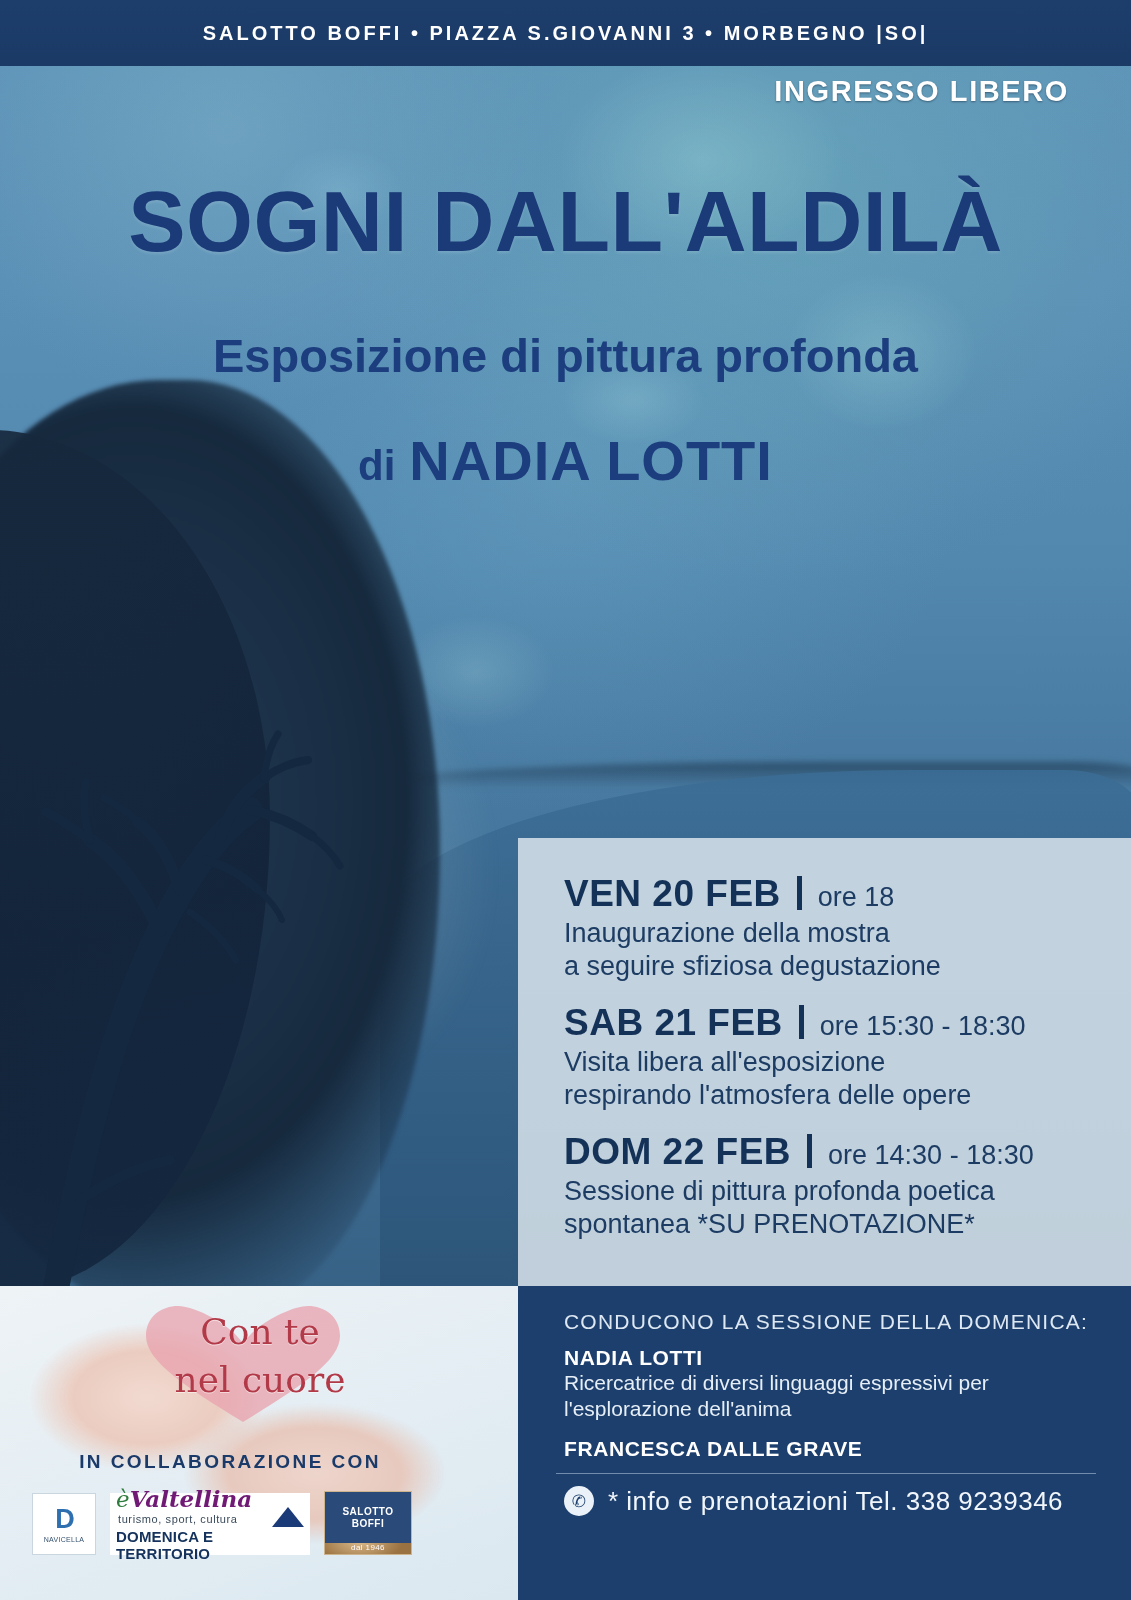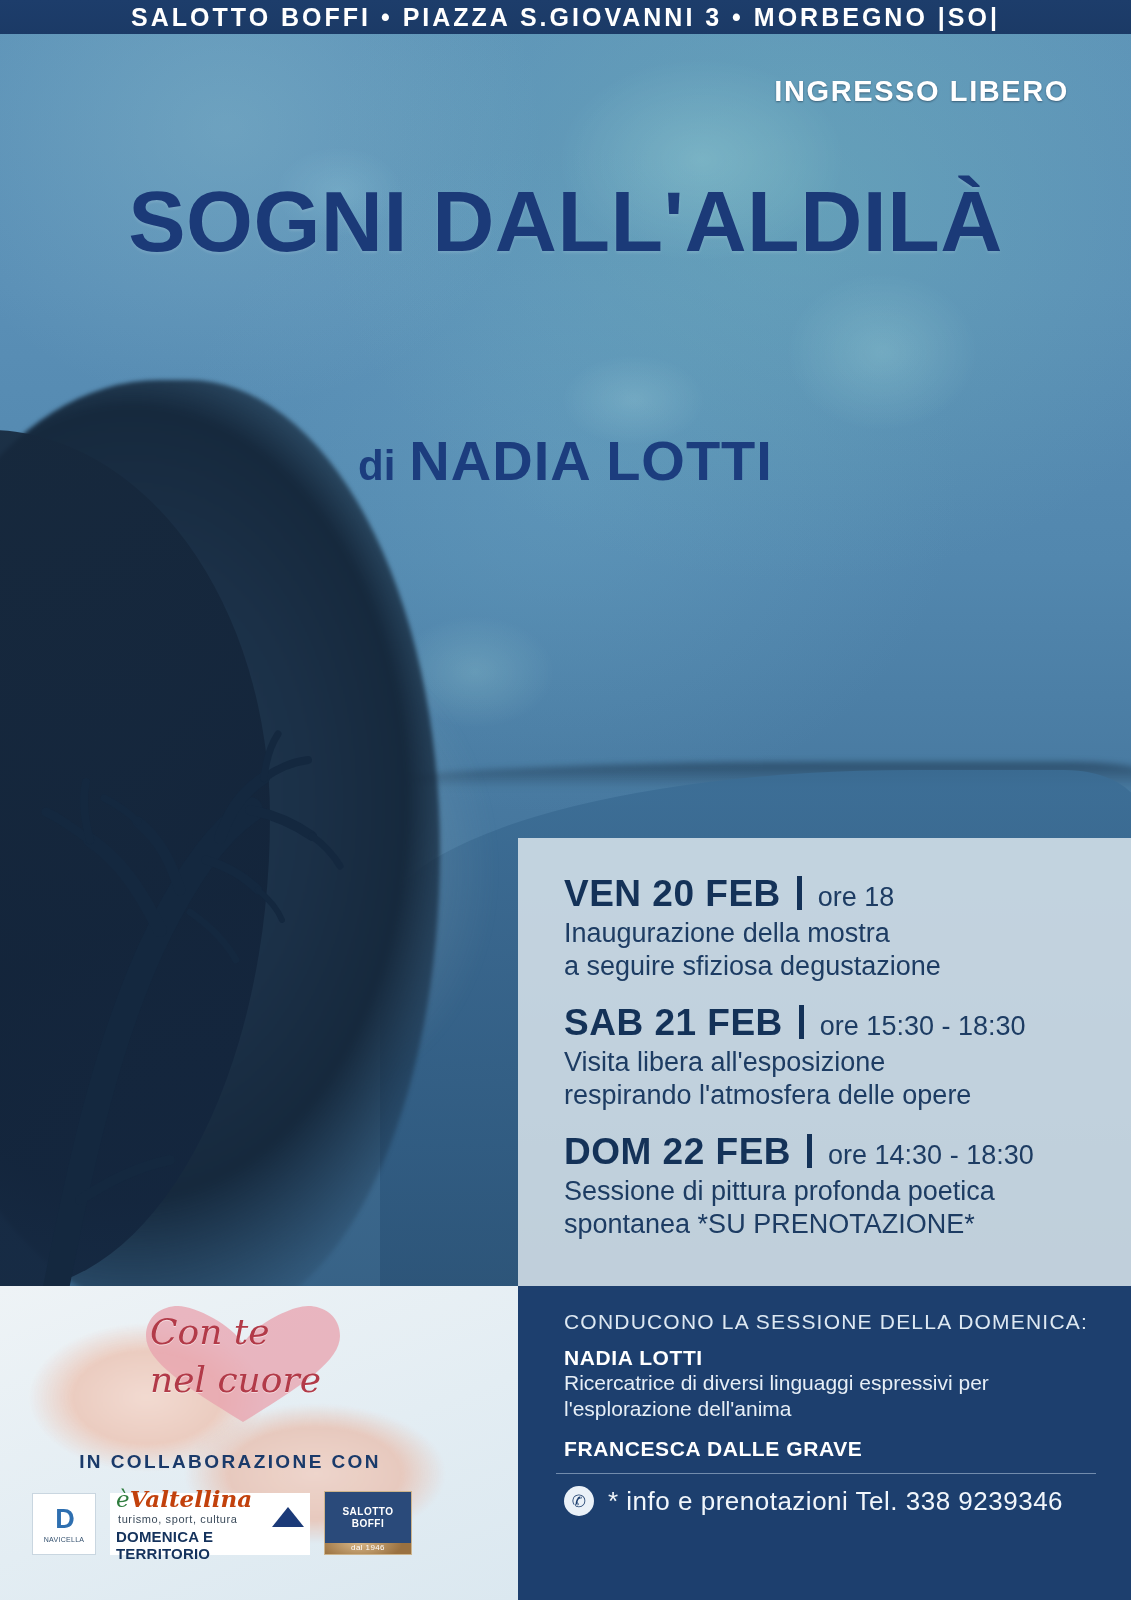--- a/index.html
+++ b/index.html
@@ -94,24 +94,24 @@
     top: 560px;
     width: 380px;
     height: 760px;
   }
 
   
   .top-address {
     position: absolute;
     left: 0; top: 0;
     width: 1131px;
-    height: 34px;
+    height: 66px;
     background: linear-gradient(180deg, #1d3d6b 0%, #1b3a66 100%);
     color: #ffffff;
-    font-size: 25px;
+    font-size: 20px;
     font-weight: bold;
     letter-spacing: 3.0px;
     display: flex;
     align-items: center;
     justify-content: center;
     white-space: nowrap;
   }
   .ingresso {
     position: absolute;
     right: 62px;
@@ -244,24 +244,23 @@
     left: 128px;
     top: 14px;
     width: 230px;
     height: 130px;
   }
   .conte {
     position: absolute;
     left: 150px;
     top: 22px;
     width: 220px;
-    text-align: left;
+    text-align: center;
     color: #b23a48;
     font-family: "DejaVu Serif", serif;
-    font-style: italic;
     font-size: 36px;
     line-height: 1.32;
     text-shadow: 0 1px 0 rgba(255,255,255,.5);
   }
   .collab {
     position: absolute;
     left: 0;
     top: 165px;
     width: 460px;
     text-align: center;
@@ -293,21 +292,21 @@
   }
   .logo1 .cap { font-size: 7px; color: #33506e; letter-spacing: .3px; margin-top: 3px; }
   .logo2 {
     width: 200px; height: 62px;
     background: #ffffff;
     display: flex; flex-direction: column; justify-content: center;
     padding-left: 6px; box-sizing: border-box;
     position: relative;
   }
   .logo2 .l2a { font-family: "DejaVu Serif", serif; font-style: italic; font-size: 23px; color: #2f7d3e; line-height: 1; }
-  .logo2 .l2a b { color: #c2410c; }
+  .logo2 .l2a b { color: #701a75; }
   .logo2 .l2b { font-size: 11px; color: #3a4a5a; letter-spacing: .6px; margin: 2px 0 3px 2px; }
   .logo2 .l2c { font-size: 15px; font-weight: bold; color: #14325c; letter-spacing: .2px; }
   .logo2 .mount {
     position: absolute; right: 6px; top: 14px;
     width: 0; height: 0;
     border-left: 16px solid transparent;
     border-right: 16px solid transparent;
     border-bottom: 20px solid #1b3a78;
   }
   .logo3 {
@@ -415,20 +414,21 @@
       <path d="M238 330 C250 340 258 350 262 360" stroke-width="6"></path>
       <path d="M170 352 C190 366 206 382 216 400" stroke-width="7"></path>
       <path d="M60 640 C90 620 120 606 150 600" stroke-width="10"></path>
     </g>
   </svg>
 
   <div class="top-address">SALOTTO  BOFFI • PIAZZA S.GIOVANNI 3 • MORBEGNO |SO|</div>
   <div class="ingresso">INGRESSO LIBERO</div>
 
   <div class="title-main">SOGNI DALL'ALDILÀ</div>
+  <div class="title-sub">Esposizione di pittura profonda</div>
   <div class="title-author">
     <span class="di">di</span>
     <span class="name">NADIA LOTTI</span>
   </div>
 
   <div class="schedule">
 
     <div class="sched-item">
       <div class="sched-head">
         <span class="sched-date">VEN 20 FEB</span>

